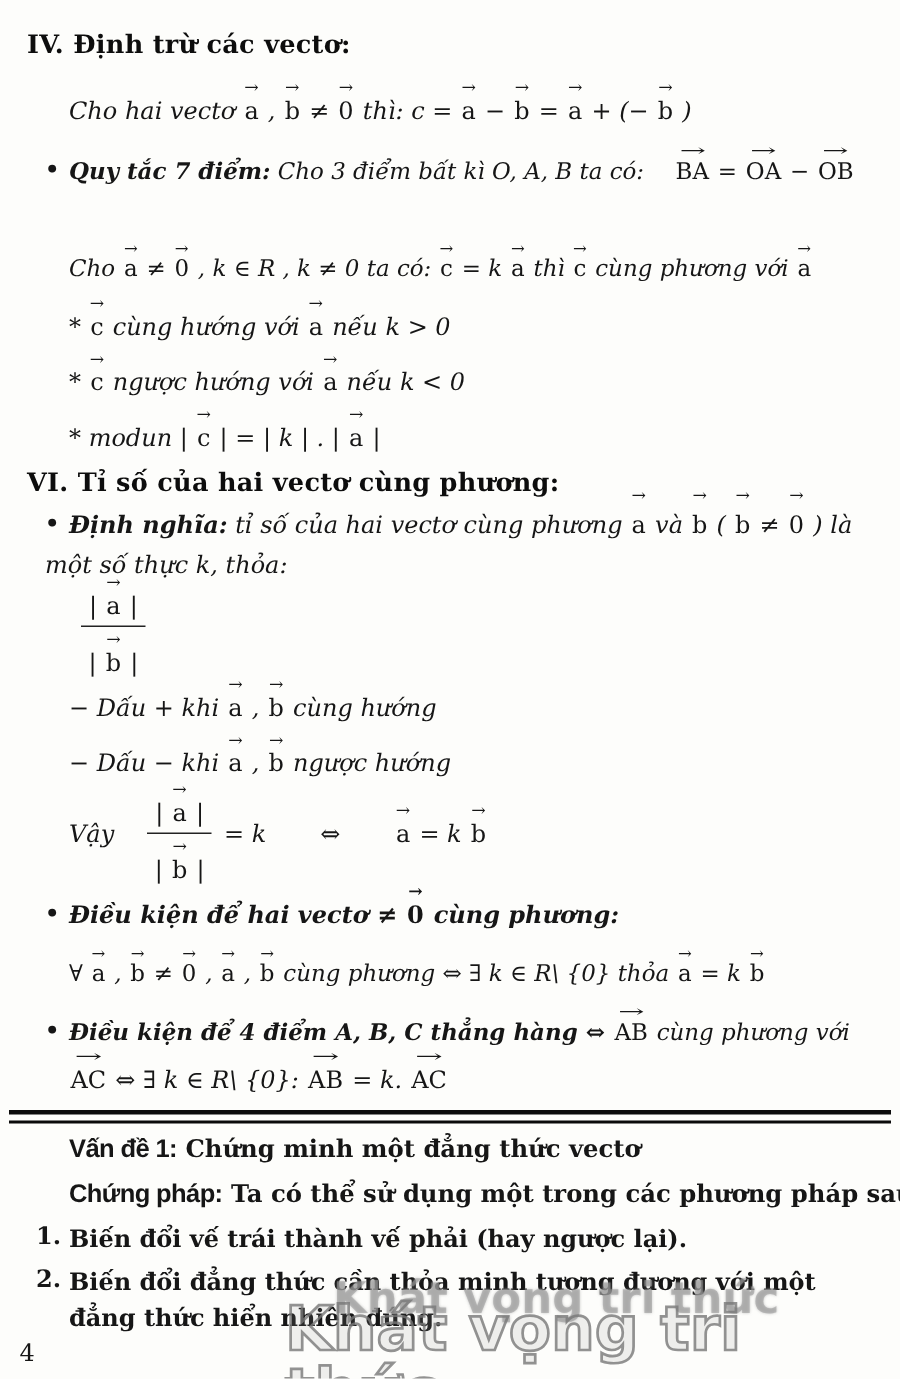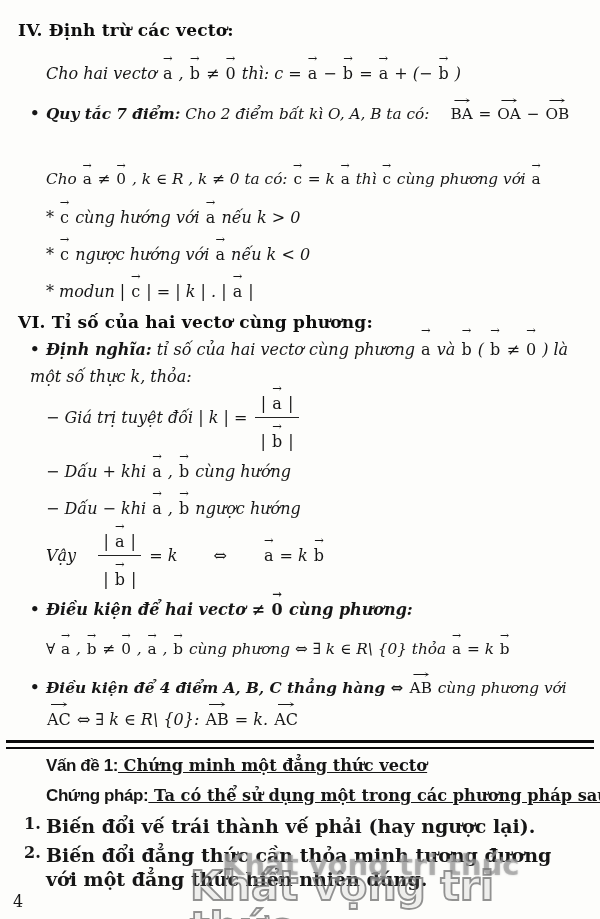--- a/index.html
+++ b/index.html
@@ -20,24 +20,24 @@
   .vec{position:relative;display:inline-block;font-style:normal;margin:0 1px;}
   .vhat{position:absolute;left:50%;top:-0.95em;transform:translateX(-50%);font-size:0.72em;font-style:normal;line-height:1;letter-spacing:0;}
   .vec2 .vhat{transform:translateX(-50%) scaleX(1.9);}
   
   .fracrow{display:flex;align-items:center;}
   .frac{display:inline-flex;flex-direction:column;align-items:center;margin:0 8px;}
   .frac .num{display:block;padding:12px 5px 4px;}
   .frac .den{display:block;border-top:1.5px solid #222;padding:14px 5px 2px;}
   .rule{height:4px;border-top:3px solid #0b0b0b;border-bottom:2px solid #0b0b0b;}
   .sanslab{font-family:"Liberation Sans", sans-serif;font-weight:bold;font-size:17px;letter-spacing:-0.4px;}
-  .serifbold{font-weight:bold;font-size:16.2px;text-decoration:underline;}
+  .serifbold{font-weight:bold;font-size:16.2px;}
   .steprow{display:flex;white-space:normal;}
   .stepnum{width:22px;flex:0 0 22px;font-weight:bold;font-size:16px;}
-  .steptext{font-weight:bold;font-size:19px;line-height:24px;}
+  .steptext{font-weight:bold;font-size:16px;line-height:24px;}
   .pagenum{font-size:16px;}
   
   .wm{position:absolute;inset:0;z-index:2;pointer-events:none;font-family:"DejaVu Sans", sans-serif;}
   .wm-brand{
     position:absolute;left:76px;top:778px;
     font-size:92px;font-weight:bold;line-height:1;letter-spacing:-3px;
     color:rgba(150,150,150,0.18);-webkit-text-stroke:2px rgba(130,130,130,0.75);
   }
   .wm-slogan-small{
     position:absolute;left:222px;top:848px;
@@ -52,35 +52,34 @@
 </style>
 </head>
 <body>
 
 <div class="doc">
 
   <div class="blk head" style="top:20px">IV. Định trừ các vectơ:</div>
 
   <div class="blk it" style="top:64px;left:46px">Cho hai vectơ <span class="vec"><span class="vhat">→</span>a</span> , <span class="vec"><span class="vhat">→</span>b</span> ≠ <span class="vec"><span class="vhat">→</span>0</span> thì:    c = <span class="vec"><span class="vhat">→</span>a</span> − <span class="vec"><span class="vhat">→</span>b</span> = <span class="vec"><span class="vhat">→</span>a</span> + (− <span class="vec"><span class="vhat">→</span>b</span> )</div>
 
-  <div class="blk it15" style="top:104px;left:30px"><span class="bullet">•</span><span class="bi">Quy tắc 7 điểm:</span><span> Cho 2 điểm bất kì O, A, B ta có:</span><span style="margin-left:20px"><span class="vec vec2"><span class="vhat">→</span>BA</span> = <span class="vec vec2"><span class="vhat">→</span>OA</span> − <span class="vec vec2"><span class="vhat">→</span>OB</span></span></div>
+  <div class="blk it15" style="top:104px;left:30px"><span class="bullet">•</span><span class="bi">Quy tắc 7 điểm:</span><span> Cho 3 điểm bất kì O, A, B ta có:</span><span style="margin-left:20px"><span class="vec vec2"><span class="vhat">→</span>BA</span> = <span class="vec vec2"><span class="vhat">→</span>OA</span> − <span class="vec vec2"><span class="vhat">→</span>OB</span></span></div>
 
 
   <div class="blk it15" style="top:170px;left:46px">Cho <span class="vec"><span class="vhat">→</span>a</span> ≠ <span class="vec"><span class="vhat">→</span>0</span> , k ∈ R , k ≠ 0 ta có: <span class="vec"><span class="vhat">→</span>c</span> = k <span class="vec"><span class="vhat">→</span>a</span>     thì <span class="vec"><span class="vhat">→</span>c</span> cùng phương với <span class="vec"><span class="vhat">→</span>a</span></div>
 
   <div class="blk it" style="top:208px;left:46px">* <span class="vec"><span class="vhat">→</span>c</span> cùng hướng với <span class="vec"><span class="vhat">→</span>a</span> nếu k &gt; 0</div>
   <div class="blk it" style="top:245px;left:46px">* <span class="vec"><span class="vhat">→</span>c</span> ngược hướng với <span class="vec"><span class="vhat">→</span>a</span> nếu k &lt; 0</div>
   <div class="blk it" style="top:282px;left:46px">* modun | <span class="vec"><span class="vhat">→</span>c</span> | = | k | . | <span class="vec"><span class="vhat">→</span>a</span> |</div>
 
   <div class="blk head" style="top:312px">VI. Tỉ số của hai vectơ cùng phương:</div>
 
   <div class="blk it wrapblk" style="top:336px;left:30px;width:548px;line-height:27px"><span class="bullet">•</span><span class="bi">Định nghĩa:</span><span> tỉ số của hai vectơ cùng phương <span class="vec"><span class="vhat">→</span>a</span> và <span class="vec"><span class="vhat">→</span>b</span> ( <span class="vec"><span class="vhat">→</span>b</span> ≠ <span class="vec"><span class="vhat">→</span>0</span> ) là một số thực k, thỏa:</span></div>
 
   <div class="blk it fracrow" style="top:382px;left:46px">
-    <span>− Giá trị tuyệt đối | k |  =</span>
     <span class="frac">
         <span class="num">| <span class="vec"><span class="vhat">→</span>a</span> |</span>
         <span class="den">| <span class="vec"><span class="vhat">→</span>b</span> |</span>
       </span>
   </div>
 
   <div class="blk it" style="top:462px;left:46px">− Dấu + khi <span class="vec"><span class="vhat">→</span>a</span> , <span class="vec"><span class="vhat">→</span>b</span> cùng hướng</div>
   <div class="blk it" style="top:499px;left:46px">− Dấu − khi <span class="vec"><span class="vhat">→</span>a</span> , <span class="vec"><span class="vhat">→</span>b</span> ngược hướng</div>
 
   <div class="blk it fracrow" style="top:520px;left:46px">

